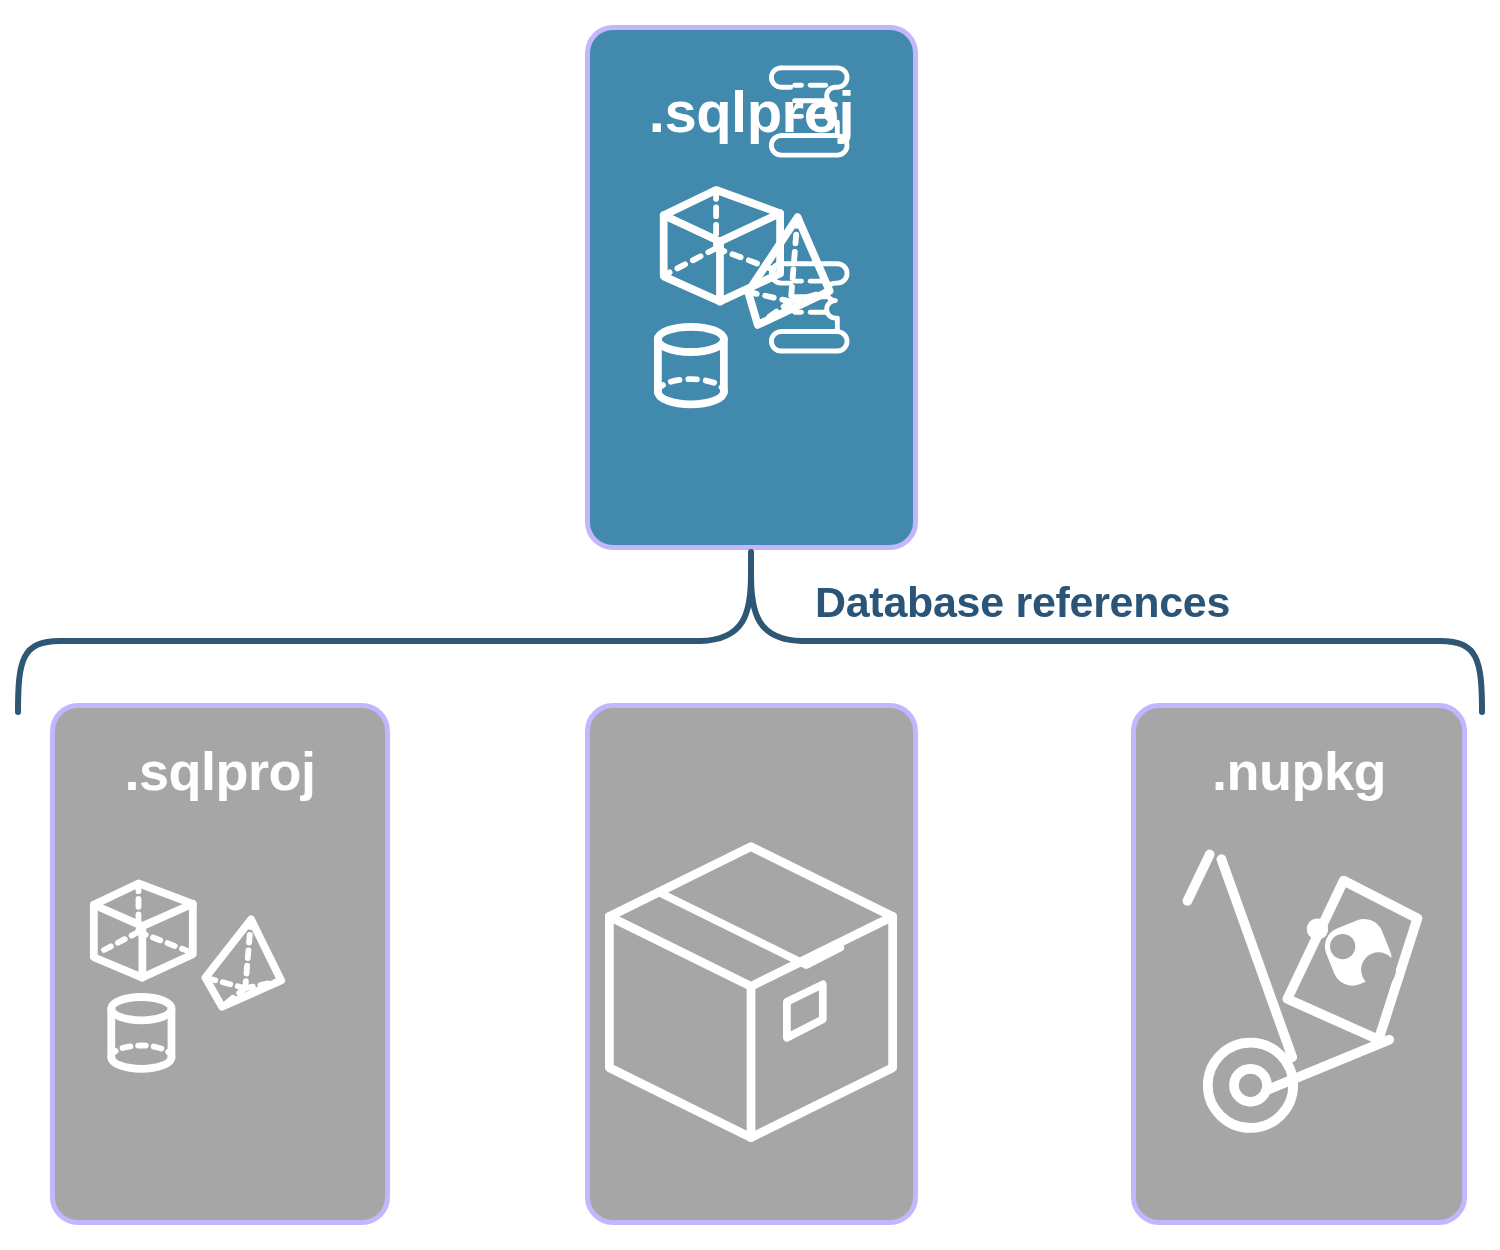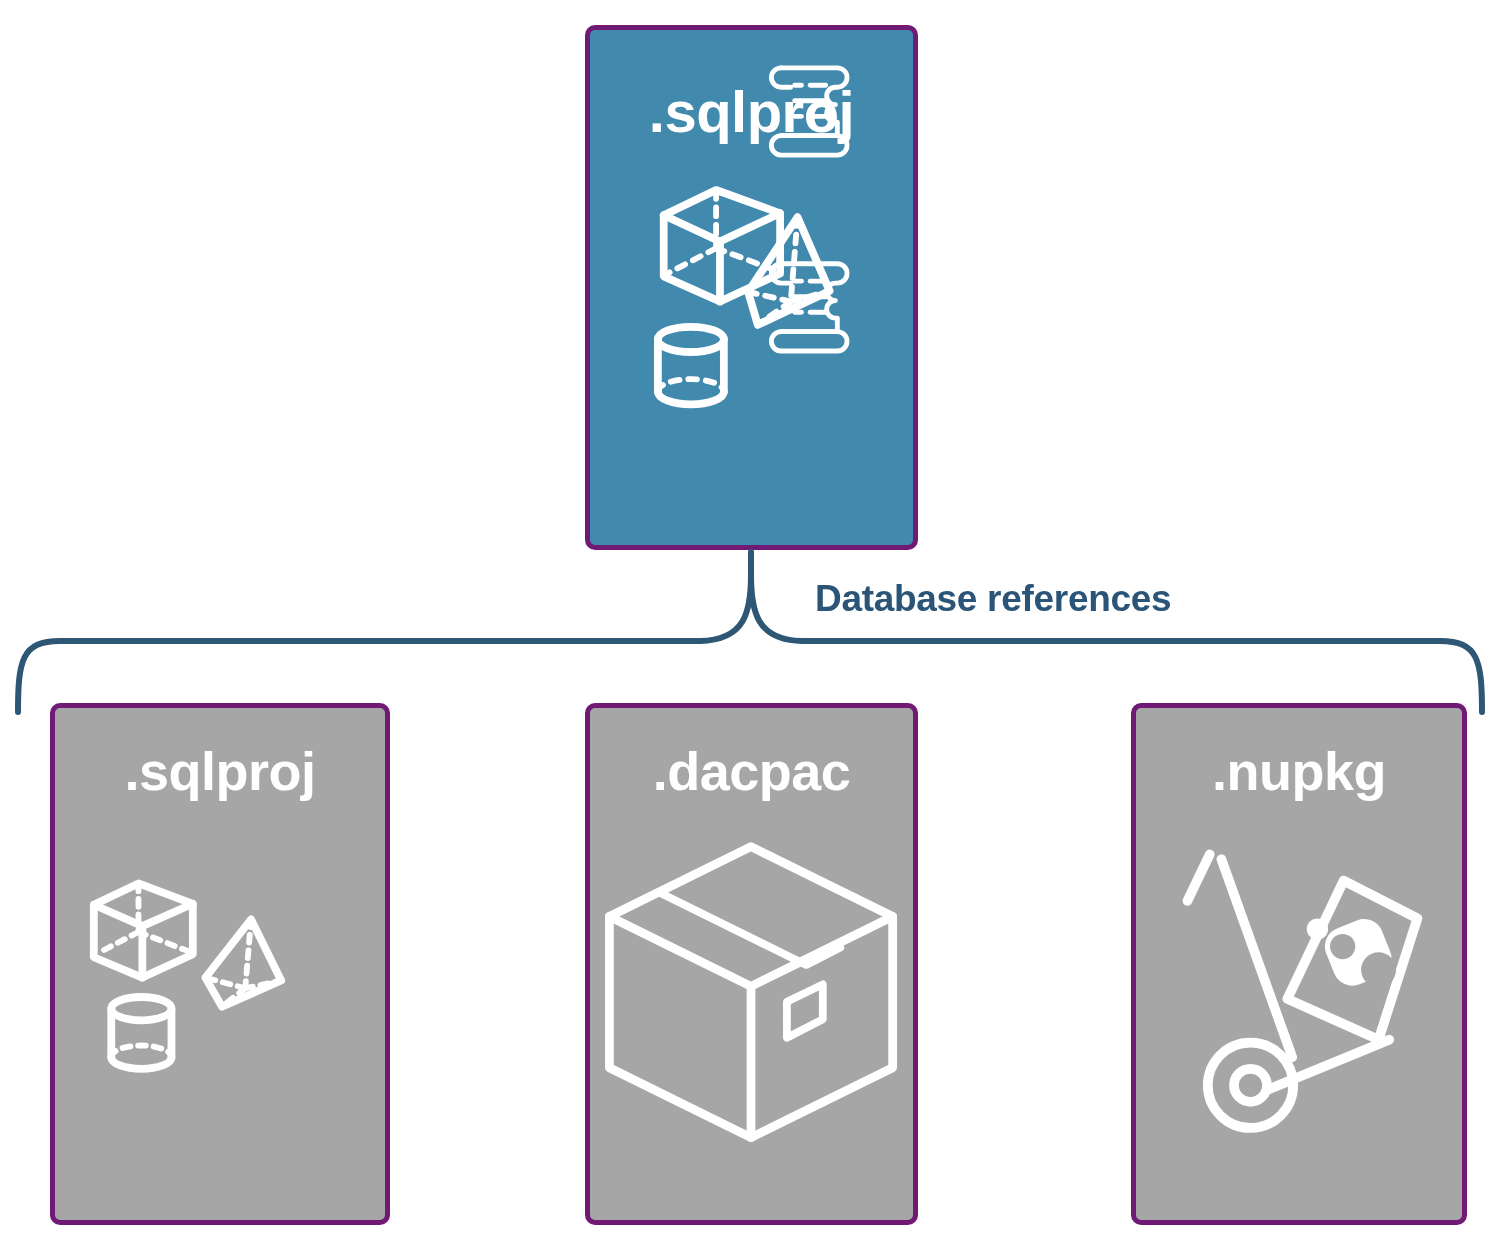--- a/index.html
+++ b/index.html
@@ -16,22 +16,22 @@
   }
   #diagram-root {
     position: absolute;
     inset: 0;
     width: 1500px;
     height: 1250px;
   }
   .card {
     position: absolute;
     box-sizing: border-box;
-    border: 5px solid #701a75;
-    border-radius: 10px;
+    border: 5px solid #c4b5fd;
+    border-radius: 28px;
   }
   .card-title {
     position: absolute;
     left: 0;
     right: 0;
     text-align: center;
     color: #ffffff;
     font-weight: bold;
     letter-spacing: -0.5px;
     white-space: nowrap;
@@ -72,21 +72,21 @@
     position: absolute;
     left: 0;
     top: 0;
     width: 1500px;
     height: 1250px;
   }
   #brace-label {
     position: absolute;
     left: 815px;
     top: 578px;
-    font-size: 37px;
+    font-size: 43px;
     font-weight: bold;
     color: #2b5578;
     letter-spacing: -0.3px;
     white-space: nowrap;
     user-select: none;
   }
 </style>
 </head>
 <body>
 
@@ -201,21 +201,20 @@
           <line x1="58" y1="307" x2="58" y2="357" stroke-width="8"></line>
           <line x1="120" y1="307" x2="120" y2="357" stroke-width="8"></line>
           <path d="M58,357 a31,12 0 0 0 62,0" stroke-width="8"></path>
           <path d="M58,357 a31,12 0 0 1 62,0" stroke-width="6" stroke-dasharray="8 8"></path>
         </g>
       </g>
     </svg>
   </div>
 
   <div class="card card-ref" id="card-ref-dacpac">
-    <div class="card-title">.dacpac</div>
     <svg class="icon-layer" viewBox="0 0 333 522">
       <g fill="none" stroke="#ffffff" stroke-width="9" stroke-linejoin="round" stroke-linecap="round">
         <polygon points="166,140 312,212 312,368 166,440 20,368 20,212"></polygon>
         <polyline points="20,212 166,284 312,212"></polyline>
         <line x1="166" y1="284" x2="166" y2="440"></line>
         <polyline points="71,187 223,262 258,244" stroke-width="8"></polyline>
         <polygon points="203,300 240,282 240,318 203,337" stroke-width="8"></polygon>
       </g>
     </svg>
   </div>

